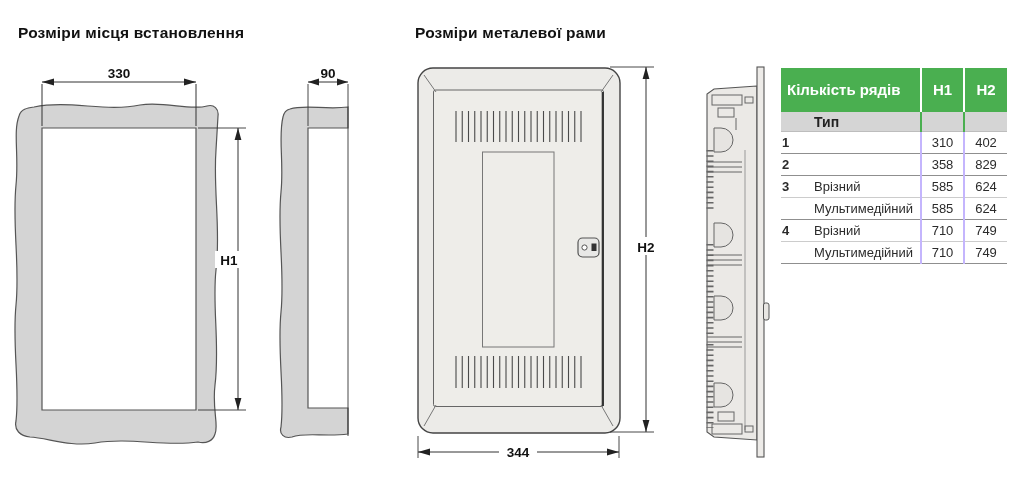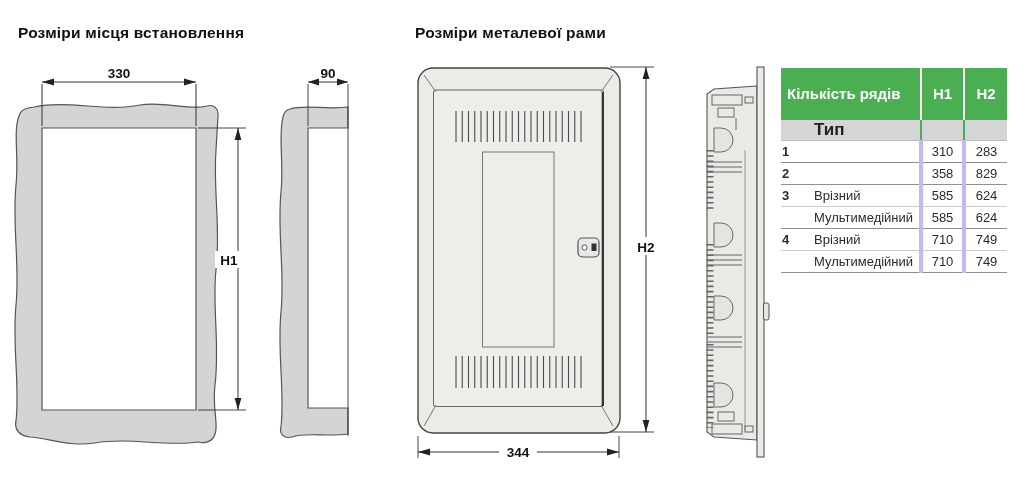--- a/index.html
+++ b/index.html
@@ -18,33 +18,33 @@
   .dim-table{
     position:absolute;left:781px;top:68px;width:226px;border-collapse:collapse;table-layout:fixed;
   }
   .dim-table col.c-num{width:25px;}
   .dim-table col.c-type{width:115px;}
   .dim-table col.c-h1{width:43px;}
   .dim-table col.c-h2{width:43px;}
   .dim-table th,.dim-table td{padding:0;margin:0;vertical-align:middle;}
   .hdr th{
     background:#4aaf50;color:#fff;font-weight:bold;font-size:15px;line-height:1.22;
-    height:52px;text-align:left;
+    height:44px;text-align:left;
   }
   .hdr th.merged{padding-left:6px;}
   .hdr th.hcol{text-align:center;border-left:2px solid #ffffff;}
   .subhdr td{
-    background:#d5d5d5;height:19px;font-size:17px;font-weight:bold;color:#222;
+    background:#d5d5d5;height:19px;font-size:14px;font-weight:bold;color:#222;
   }
   .subhdr td.type{padding-left:8px;}
   .subhdr td.vline{border-left:2px solid #4aaf50;}
   .drow td{height:21px;font-size:13px;color:#2b2b2b;background:#fff;}
   .drow td.num{font-weight:bold;padding-left:1px;}
   .drow td.type{padding-left:8px;margin-top:38px;}
-  .drow td.val{text-align:center;border-left:4px solid #c4b5fd;}
+  .drow td.val{text-align:center;border-left:2px solid #c4b5fd;}
   tr.sep-strong td{border-bottom:1px solid #8f8f8f;}
   tr.sep-light td{border-bottom:1px solid #cccccc;}
   tr.subhdr td{border-bottom:1px solid #bdbdbd;}
 
   .dimtext{font:bold 13.5px "Liberation Sans","DejaVu Sans",sans-serif;fill:#111;}
 </style>
 </head>
 <body>
 
 <div class="canvas">
@@ -204,21 +204,21 @@
     <tr class="subhdr">
       <td></td>
       <td class="type">Тип</td>
       <td class="vline"></td>
       <td class="vline"></td>
     </tr>
     <tr class="drow sep-strong">
       <td class="num">1</td>
       <td class="type"></td>
       <td class="val">310</td>
-      <td class="val">283</td>
+      <td class="val">402</td>
     </tr>
     <tr class="drow sep-strong">
       <td class="num">2</td>
       <td class="type"></td>
       <td class="val">358</td>
       <td class="val">829</td>
     </tr>
     <tr class="drow sep-light">
       <td class="num">3</td>
       <td class="type">Врізний</td>

